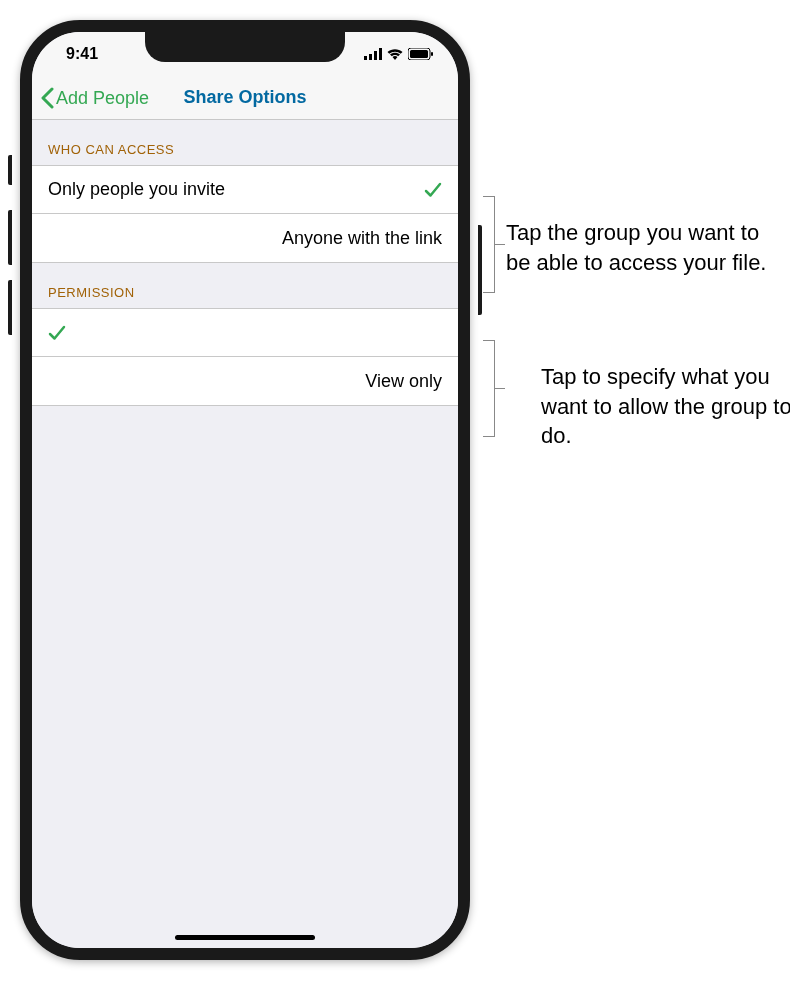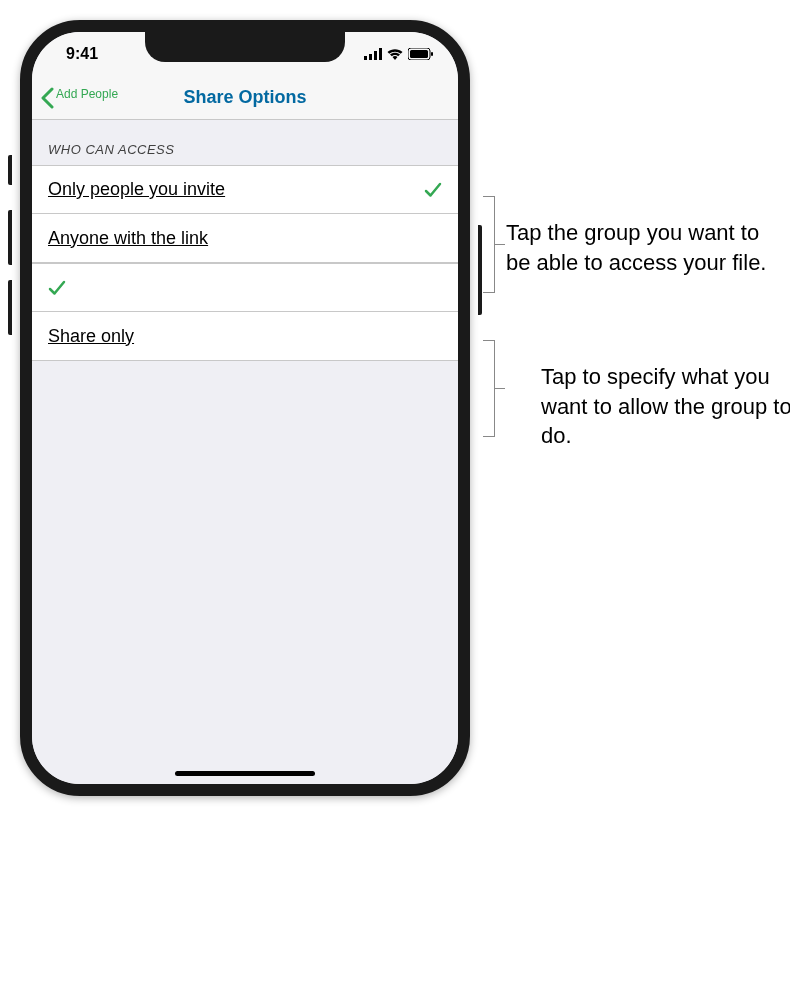--- a/index.html
+++ b/index.html
@@ -12,21 +12,21 @@
       background: #fff;
       width: 790px;
       height: 984px;
       position: relative;
     }
     .phone-frame {
       position: absolute;
       left: 20px;
       top: 20px;
       width: 450px;
-      height: 776px;
+      height: 940px;
       border: 12px solid #1a1a1a;
       border-radius: 60px;
       background: #efeff4;
       overflow: hidden;
       box-shadow: 0 2px 8px rgba(0,0,0,0.3);
     }
     .notch {
       position: absolute;
       top: 0;
       left: 50%;
@@ -64,23 +64,23 @@
     .nav-bar {
       height: 44px;
       background: #f7f7f7;
       display: flex;
       align-items: center;
       position: relative;
       border-bottom: 0.5px solid #c8c8c8;
     }
     .back-button {
       display: flex;
-      align-items: flex-start;
+      align-items: flex-end;
       color: #34a853;
-      font-size: 12px;
+      font-size: 18px;
       padding-left: 8px;
       cursor: pointer;
     }
     .back-chevron {
       margin-right: 2px;
       display: flex;
       align-items: center;
     }
     .nav-title {
       position: absolute;
@@ -90,44 +90,43 @@
       font-weight: 600;
       color: #0369a1;
     }
     .content {
       background: #efeff4;
       height: calc(100% - 88px);
       overflow: hidden;
     }
     .section-header {
       font-size: 13px;
-      color: #404040;
+      color: #a16207;
       padding: 22px 16px 8px 16px;
       letter-spacing: 0.5px;
-      font-style: italic;
     }
     .list-group {
       background: #fff;
       border-top: 0.5px solid #c8c8c8;
       border-bottom: 0.5px solid #c8c8c8;
     }
     .list-item {
       display: flex;
       align-items: center;
       justify-content: space-between;
       padding: 12px 16px;
       font-size: 18px;
       color: #000;
       border-bottom: 0.5px solid #c8c8c8;
       cursor: pointer;
       min-height: 48px;
-      text-decoration: underline;
     }
     .list-item:last-child {
       border-bottom: none;
+      justify-content: flex-end;
     }
     .checkmark {
       color: #34a853;
       display: flex;
       align-items: center;
     }
     .home-indicator {
       position: absolute;
       bottom: 8px;
       left: 50%;
@@ -260,30 +259,31 @@
           <svg width="18" height="18" viewBox="0 0 18 18">
               <path d="M2 10 L6.5 14.5 L16 3" stroke="#34a853" stroke-width="2.5" fill="none" stroke-linecap="round" stroke-linejoin="round"></path>
             </svg>
         </span>
       </div>
       <div class="list-item">
         <span>Anyone with the link</span>
       </div>
     </div>
 
+    <div class="section-header">PERMISSION</div>
     <div class="list-group">
       <div class="list-item">
         <span class="checkmark">
           <svg width="18" height="18" viewBox="0 0 18 18">
               <path d="M2 10 L6.5 14.5 L16 3" stroke="#34a853" stroke-width="2.5" fill="none" stroke-linecap="round" stroke-linejoin="round"></path>
             </svg>
         </span>
       </div>
       <div class="list-item">
-        <span>Share only</span>
+        <span>View only</span>
       </div>
     </div>
   </div>
 
   <div class="home-indicator"></div>
 </div>
 
 <div class="callout-line bracket1-top"></div>
 <div class="callout-line bracket1-bottom"></div>
 <div class="callout-line bracket1-vert"></div>

